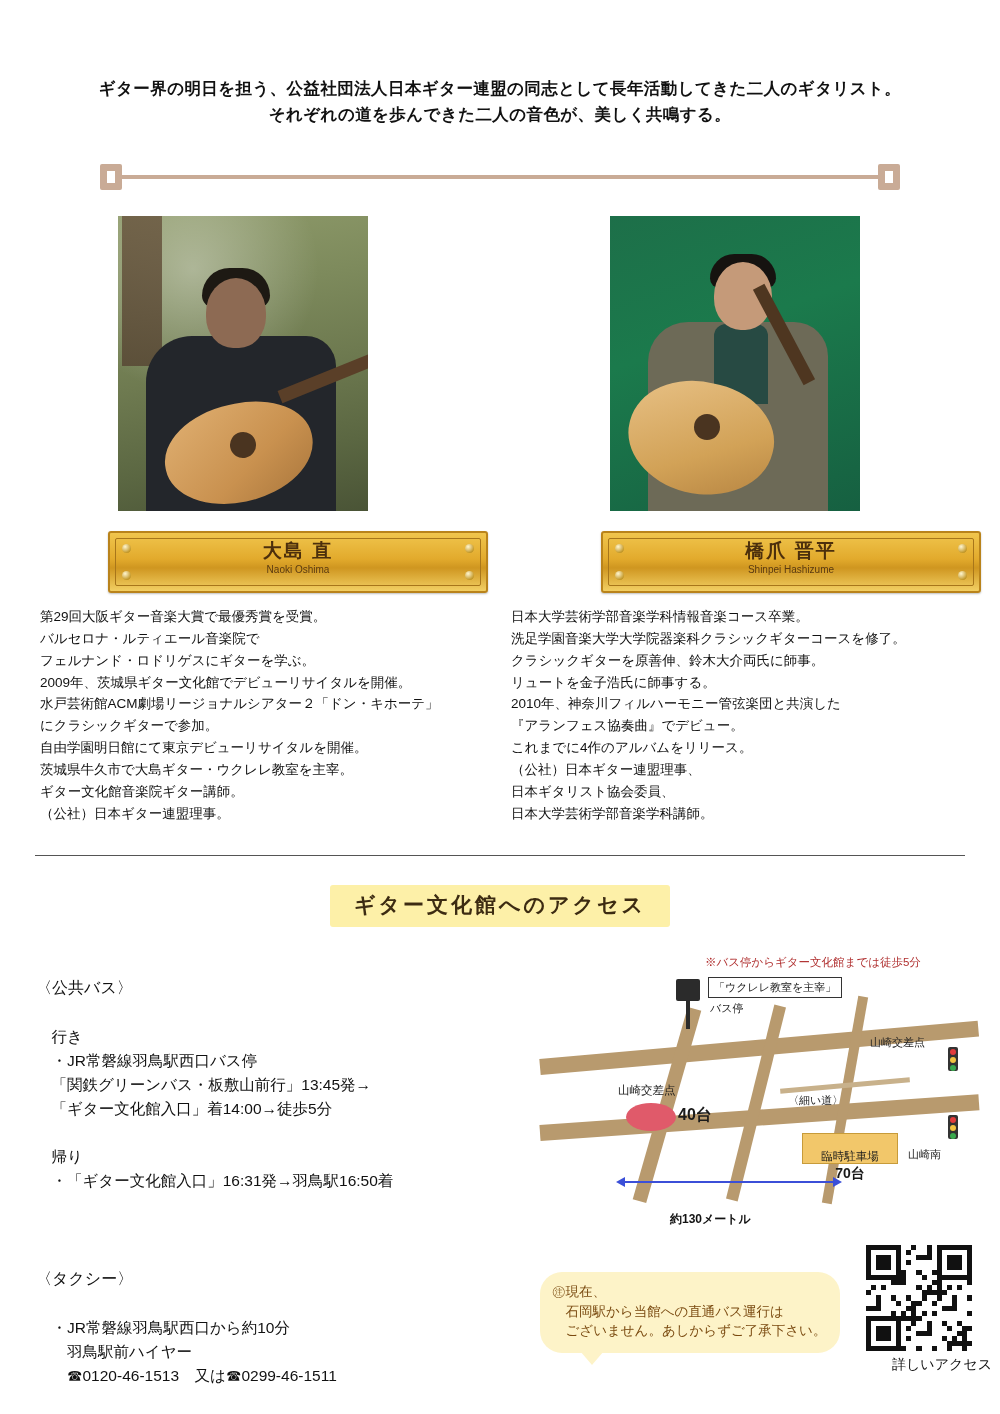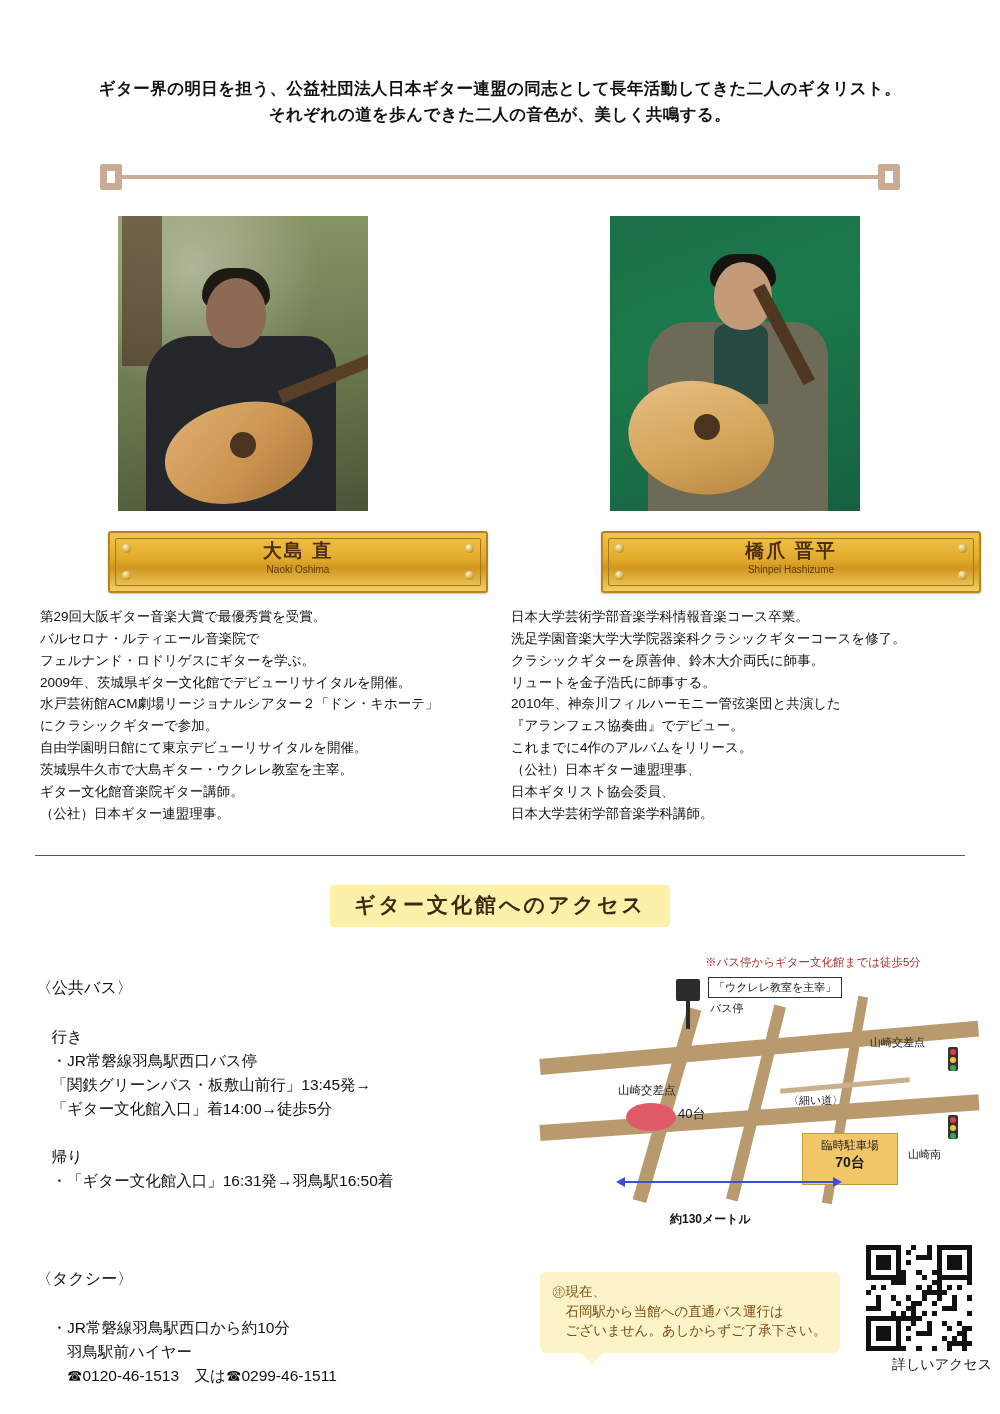--- a/index.html
+++ b/index.html
@@ -367,32 +367,32 @@
   .map .hall-dot {
     position: absolute;
     left: 86px; top: 128px;
     width: 50px; height: 28px;
     border-radius: 50%;
     background: #e05a6a;
   }
   .map .hall-cap {
     position: absolute;
     left: 138px; top: 130px;
-    font-size: 13px;
-    font-weight: normal;
+    font-size: 16px;
+    font-weight: bold;
   }
   .map .parking-box {
     position: absolute;
     left: 262px; top: 158px;
-    width: 96px; height: 52px;
+    width: 96px; height: 31px;
     background: #f2c76a;
     border: 1px solid #c79b3a;
     text-align: center;
     font-size: 11.5px;
-    padding-top: 4px;
+    padding-top: 15px;
     box-sizing: border-box;
   }
   .map .parking-box b { font-size: 14px; display: block; margin-top: 1px; }
   .map .signal {
     position: absolute;
     width: 10px; height: 24px;
     background: #333;
     border-radius: 2px;
   }
   .map .signal i {
@@ -435,21 +435,21 @@
     margin-top: 24px;
   }
 
   
   .notice {
     position: absolute;
     top: 1272px;
     left: 540px;
     width: 300px;
     background: #fdf3c8;
-    border-radius: 6px;
+    border-radius: 22px;
     padding: 10px 12px 12px 12px;
     box-sizing: border-box;
     font-size: 13.5px;
     line-height: 1.45;
     color: #7a4a10;
     white-space: pre-line;
   }
   .notice:after {
     content: "";
     position: absolute;

